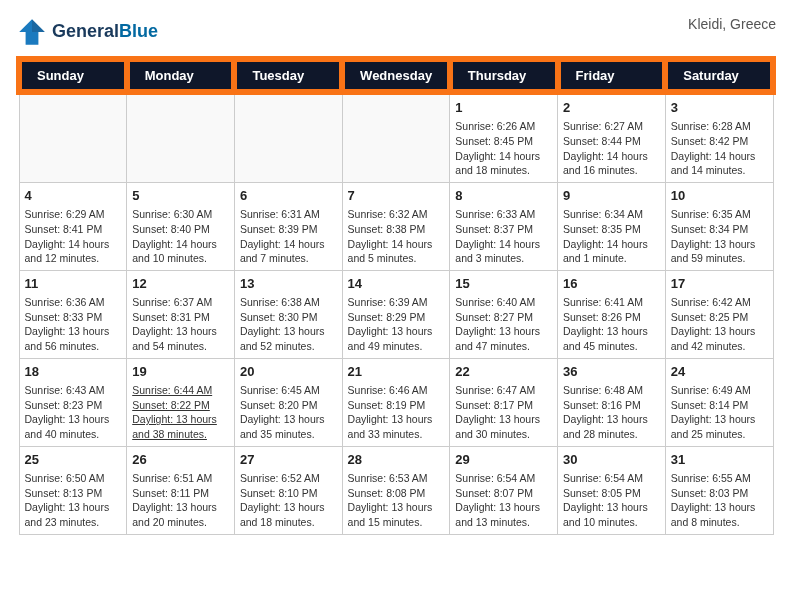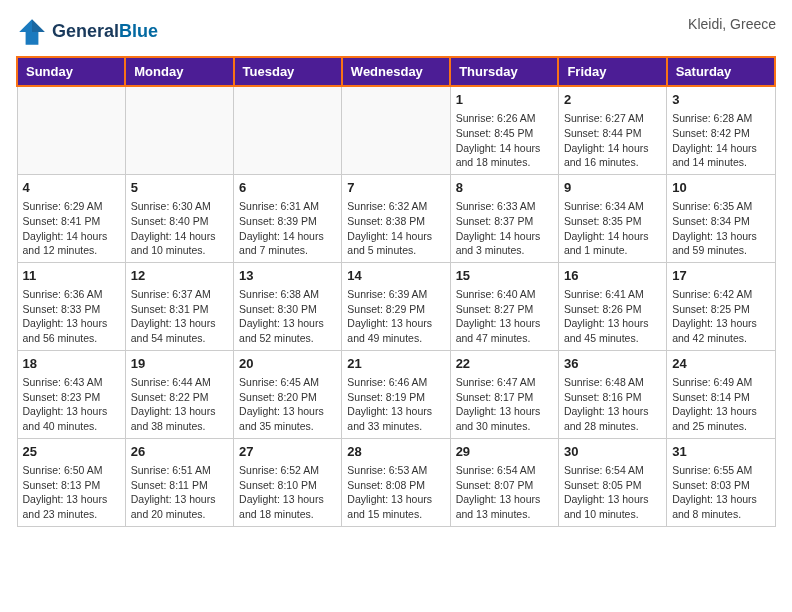--- a/index.html
+++ b/index.html
@@ -45,27 +45,27 @@
     .location {
       font-size: 14px;
       color: #555;
     }
     table {
       width: 100%;
       border-collapse: collapse;
       table-layout: fixed;
     }
     th {
-      background-color: #4c1d95;
+      background-color: #0f172a;
       color: #fff;
       font-size: 13px;
       font-weight: bold;
-      padding: 6px 8px;
+      padding: 6px 15px;
       text-align: left;
-      border: 2px solid #f97316;
+      border: 6px solid #f97316;
     }
     td {
       border: 1px solid #ccc;
       vertical-align: top;
       padding: 4px 5px;
       font-size: 10.5px;
       line-height: 1.4;
       height: 80px;
       background: #fff;
     }
@@ -247,21 +247,21 @@
       <tr>
         <td>
           <span class="day-num">18</span>
           <div class="day-info" style="white-space: pre-line;">Sunrise: 6:43 AM
 Sunset: 8:23 PM
 Daylight: 13 hours
 and 40 minutes.</div>
         </td>
         <td>
           <span class="day-num">19</span>
-          <div class="day-info" style="white-space: pre-line;">Sunrise: 6:44 AM
+          <div class="day-info" style="white-space: pre-line; text-decoration: underline;">Sunrise: 6:44 AM
 Sunset: 8:22 PM
 Daylight: 13 hours
 and 38 minutes.</div>
         </td>
         <td>
           <span class="day-num">20</span>
           <div class="day-info" style="white-space: pre-line;">Sunrise: 6:45 AM
 Sunset: 8:20 PM
 Daylight: 13 hours
 and 35 minutes.</div>

